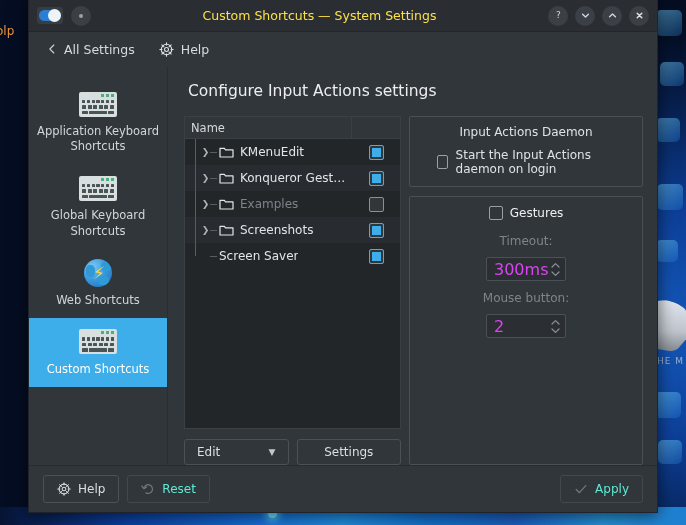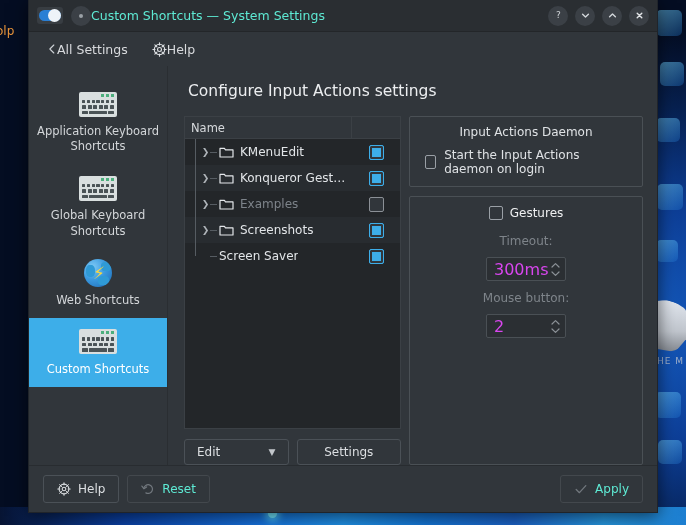--- a/index.html
+++ b/index.html
@@ -77,37 +77,37 @@
     position: absolute; right: 0; top: -1px; width: 13px; height: 13px;
     border-radius: 50%; background: #eef3f8;
   }
   .round-btn {
     width: 20px; height: 20px; border-radius: 50%;
     background: #3b4046; display: flex; align-items: center; justify-content: center;
     color: #cdd1d5; font-size: 10px; line-height: 1;
   }
   .round-btn .dot { width: 4px; height: 4px; border-radius: 50%; background: #9aa0a6; }
   .tb-title {
-    flex: 1; font-size: 12.5px; color: #5eead4;
+    flex: 1; text-align: center; font-size: 12.5px; color: #fde047;
     white-space: nowrap; overflow: hidden;
   }
   .tb-right { display: flex; align-items: center; gap: 7px; }
   .wb {
     width: 20px; height: 20px; border-radius: 50%; background: #3b4046;
     display: flex; align-items: center; justify-content: center;
   }
   .wb svg { display: block; }
 
   
   .toolbar {
     height: 34px; flex: 0 0 34px; display: flex; align-items: center;
     padding: 0 14px; gap: 16px;
   }
   .tool-item {
-    display: flex; align-items: center; color: #d8dadd; font-size: 12.5px;
+    display: flex; align-items: center; gap: 7px; color: #d8dadd; font-size: 12.5px;
     padding: 3px 4px; border-radius: 3px;
   }
   .chev-left { width: 10px; height: 10px; }
 
   
   .body-split { flex: 1; display: flex; min-height: 0; }
 
   
   .sidebar {
     width: 139px; flex: 0 0 139px; background: #31363b;
@@ -191,21 +191,21 @@
   .btn.dropdown { justify-content: space-between; }
   .btn .dd-chev { color: #c2c6cb; font-size: 9px; }
 
   
   .right-pane { flex: 1; display: flex; flex-direction: column; gap: 9px; min-width: 0; padding-top: 0; }
   .gbox { border: 1px solid #4a5055; border-radius: 2px; padding: 8px 15px 10px; }
   .gbox-title { text-align: center; font-size: 12px; color: #dfe2e5; margin-bottom: 9px; }
   .gbox.gestures { flex: 1; padding-top: 9px; }
   .gbox-title-chk { display: flex; align-items: center; justify-content: center; gap: 7px; margin-bottom: 14px; }
   .chk-sq { width: 14px; height: 14px; border: 1.5px solid #9aa0a6; border-radius: 2px; background: transparent; }
-  .chk-line { display: flex; align-items: center; gap: 8px; font-size: 12px; color: #dfe2e5; }
+  .chk-line { display: flex; align-items: center; gap: 8px; font-size: 12px; color: #dfe2e5; margin-left: 12px; }
   .field-row { display: flex; align-items: center; gap: 9px; margin-bottom: 10px; flex-direction: column; }
   .field-lbl { flex: 1; text-align: right; font-size: 12px; color: #7e848a; }
   .spin {
     width: 80px; height: 24px; background: #2b2f33; border: 1px solid #4a5055; border-radius: 2px;
     display: flex; align-items: center; padding: 0 4px 0 7px; color: #d946ef; font-size: 16px;
   }
   .spin .val { flex: 1; }
   .spin .arrows { display: flex; flex-direction: column; gap: 1px; color: #8b9197; }
 
   

